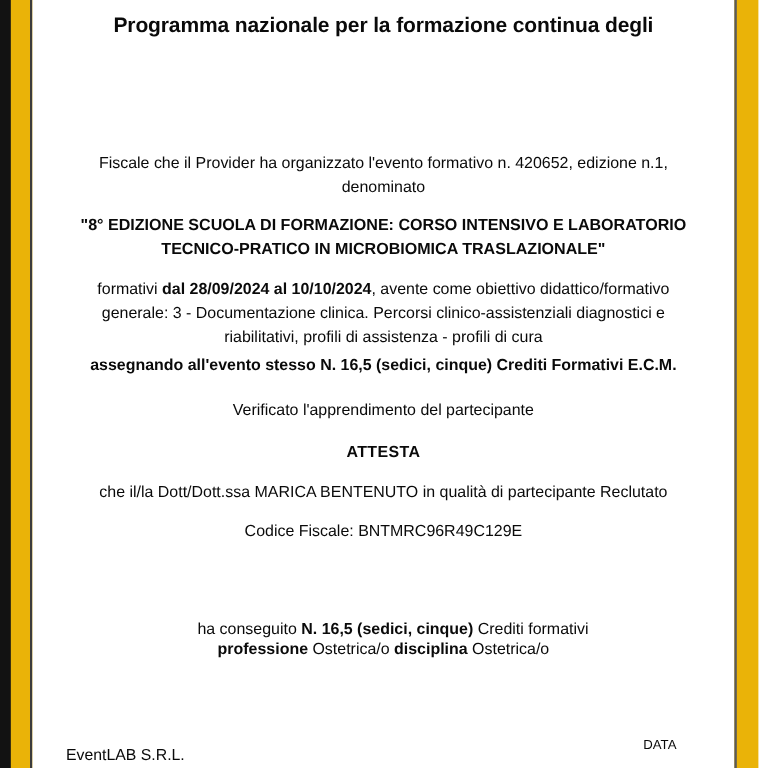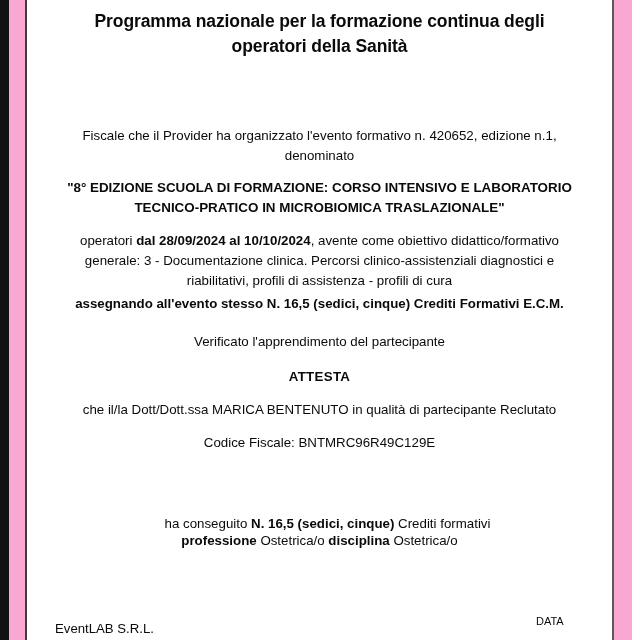--- a/index.html
+++ b/index.html
@@ -15,21 +15,21 @@
     font-family: "Liberation Sans", sans-serif;
     color: #0a0a0a;
     -webkit-font-smoothing: antialiased;
   }
 
   
   #viewport {
     position: relative;
     width: 640px;
     height: 640px;
-    background: #f9a8d4;
+    background: #eab308;
     box-sizing: border-box;
   }
 
   
   .page-edge-left {
     position: absolute;
     left: 0;
     top: 0;
     width: 9px;
     height: 640px;
@@ -134,31 +134,30 @@
 
 <div id="viewport">
 
   <div class="page-edge-left"></div>
   <div class="page-border-left"></div>
 
   <div id="sheet">
 
     <div class="doc-title">
       <span>Programma nazionale per la formazione continua degli</span><br>
-      <span>operatori della Sanità</span>
     </div>
 
     <div class="blk" id="blk-premesso">
       <span>Fiscale che il Provider ha organizzato l'evento formativo n. </span><span>420652</span><span>, edizione n.</span><span>1</span><span>, denominato</span>
     </div>
 
     <div class="blk" id="blk-eventname">"8° EDIZIONE SCUOLA DI FORMAZIONE: CORSO INTENSIVO E LABORATORIO TECNICO-PRATICO IN MICROBIOMICA TRASLAZIONALE"</div>
 
     <div class="blk" id="blk-svoltosi">
-      <span>operatori </span><b>dal 28/09/2024 al 10/10/2024</b><span>, avente come obiettivo didattico/formativo generale: 3 - Documentazione clinica. Percorsi clinico-assistenziali diagnostici e riabilitativi, profili di assistenza - profili di cura</span>
+      <span>formativi </span><b>dal 28/09/2024 al 10/10/2024</b><span>, avente come obiettivo didattico/formativo generale: 3 - Documentazione clinica. Percorsi clinico-assistenziali diagnostici e riabilitativi, profili di assistenza - profili di cura</span>
     </div>
 
     <div class="blk bold" id="blk-crediti">assegnando all'evento stesso N. 16,5 (sedici, cinque) Crediti Formativi E.C.M.</div>
 
     <div class="blk" id="blk-verifica">Verificato l'apprendimento del partecipante</div>
 
     <div class="blk bold" id="blk-attesta">ATTESTA</div>
 
     <div class="blk" id="blk-nominativo">
       <span>che il/la Dott/Dott.ssa </span><span>MARICA BENTENUTO</span><span> in qualità di partecipante Reclutato</span>

